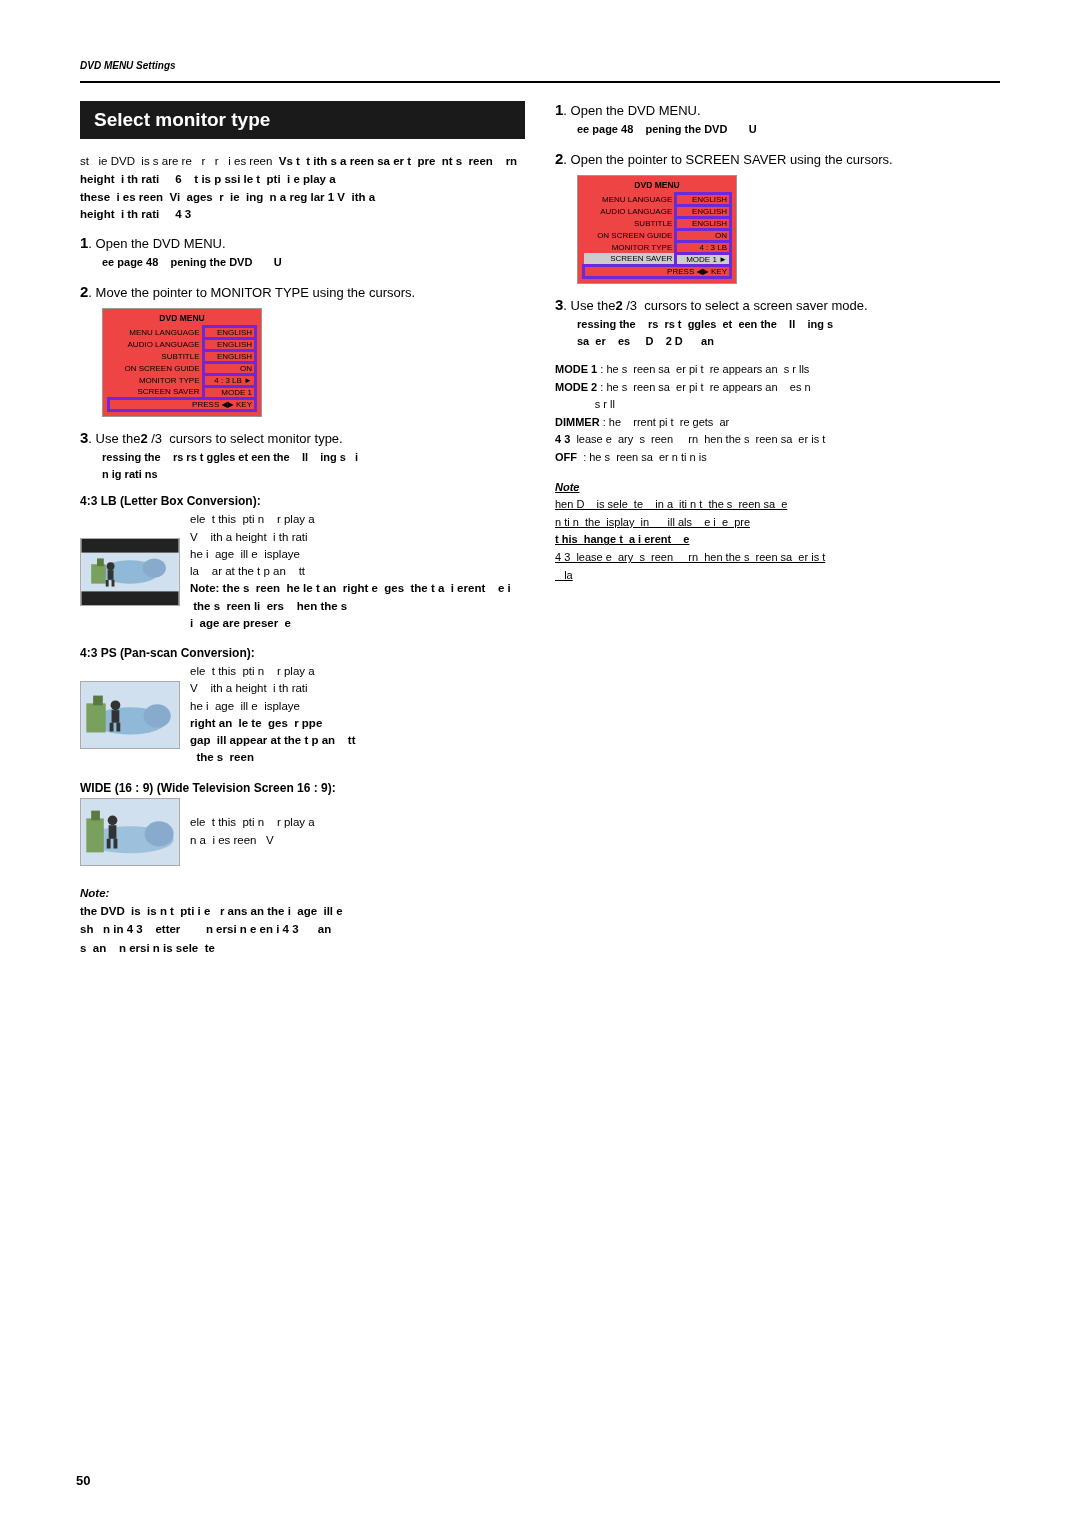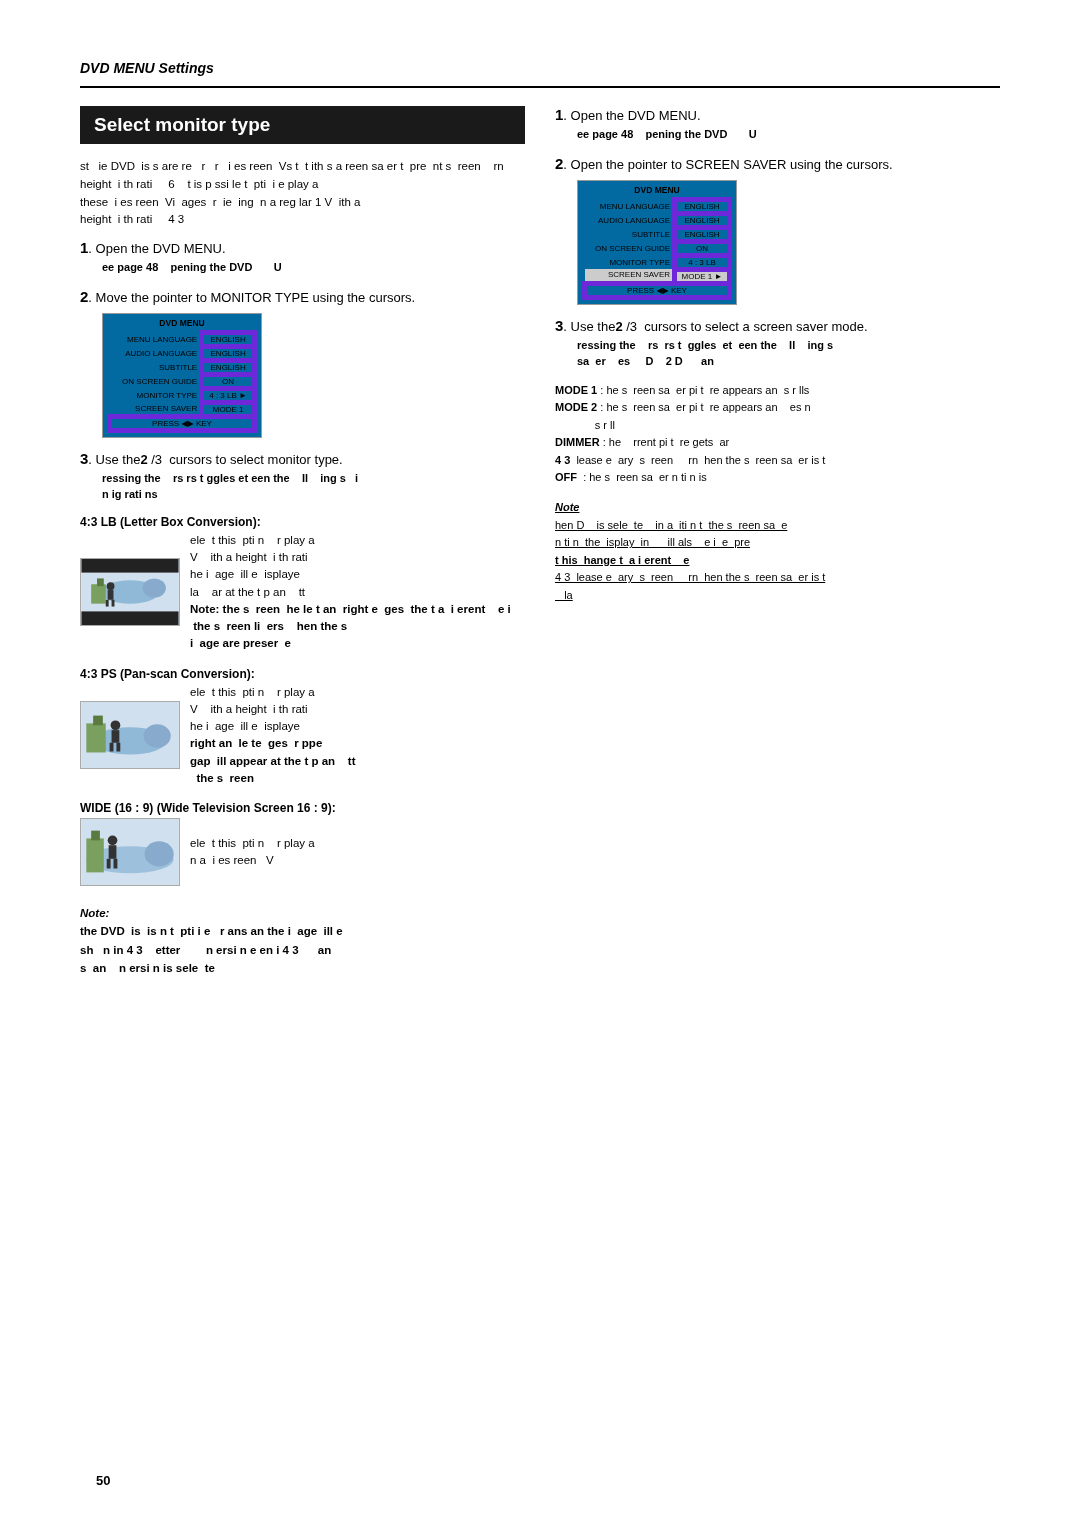--- a/index.html
+++ b/index.html
@@ -13,21 +13,21 @@
       position: relative;
     }
     .page {
       width: 1080px;
       min-height: 1528px;
       padding: 60px 80px 80px 80px;
       position: relative;
     }
     .section-title-italic {
       font-style: italic;
-      font-size: 14px;
+      font-size: 10px;
       font-weight: bold;
       margin-bottom: 10px;
     }
     .divider-line {
       border: none;
       border-top: 2px solid #000;
       margin-bottom: 18px;
     }
     .two-col {
       display: flex;
@@ -48,21 +48,21 @@
       padding: 8px 14px;
       margin-bottom: 14px;
       display: block;
     }
     .intro-text {
       font-size: 11.5px;
       line-height: 1.55;
       margin-bottom: 10px;
     }
     .intro-text b {
-      font-weight: normal;
+      font-weight: bold;
     }
     .step {
       margin-bottom: 12px;
     }
     .step-num {
       font-size: 15px;
       font-weight: bold;
     }
     .step-text {
       font-size: 13px;
@@ -74,35 +74,35 @@
       margin-left: 22px;
       margin-top: 3px;
       line-height: 1.5;
     }
     .dvd-menu-box {
       border: 1px solid #999;
       width: 160px;
       margin: 8px 0 8px 22px;
       font-size: 8.5px;
       padding: 4px;
-      background: #0369a1;
+      background: #ef4444;
     }
     .dvd-menu-box table {
       width: 100%;
       border-collapse: collapse;
     }
     .dvd-menu-box td {
       font-size: 8px;
       padding: 1px 2px;
       white-space: nowrap;
       text-align: right;
     }
     .dvd-menu-box td:last-child {
-      text-align: center;
-      border: 5px solid #6d28d9;
+      text-align: right;
+      border: 3px solid #6d28d9;
       padding: 0 2px;
     }
     .dvd-menu-title {
       font-weight: bold;
       font-size: 8.5px;
       margin-bottom: 2px;
       text-align: center;
     }
     .option-item {
       margin-bottom: 12px;
@@ -145,21 +145,21 @@
       font-size: 11.5px;
       line-height: 1.6;
     }
     .note-section i {
       font-style: italic;
       font-weight: bold;
     }
     .page-number {
       position: absolute;
       bottom: 40px;
-      left: 96px;
+      left: 76px;
       font-size: 13px;
       font-weight: bold;
     }
     .mode-list {
       font-size: 11px;
       line-height: 1.6;
     }
   </style>
 </head>
 <body>

